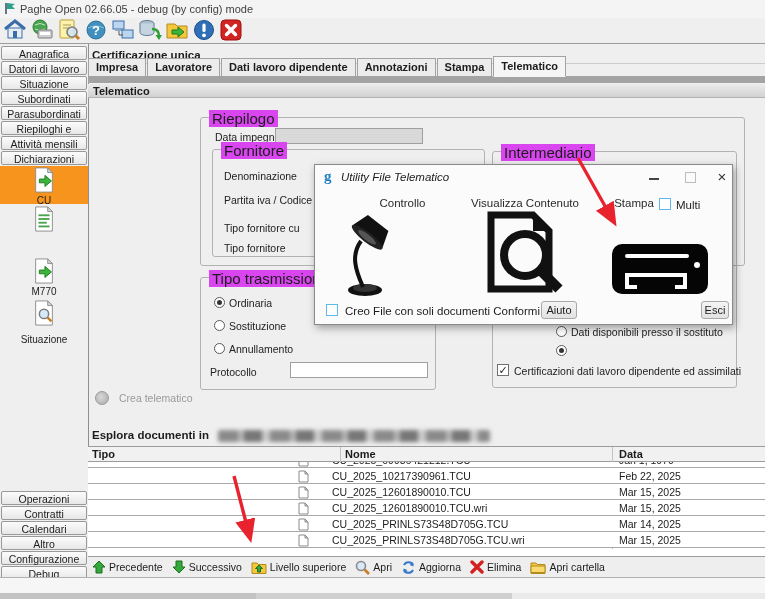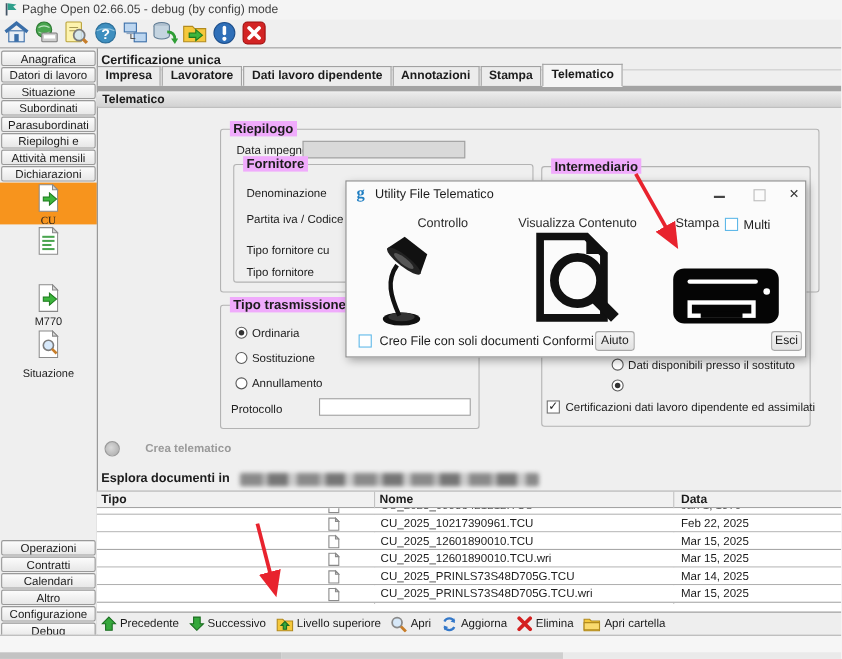--- a/index.html
+++ b/index.html
@@ -12,72 +12,72 @@
   
   .toolbar{left:0;top:18px;width:765px;height:25px;background:#efefef;}
   .tbicon{position:absolute;top:0;width:24px;height:24px;cursor:pointer;}
   .hline-toolbar{left:0;top:43px;width:765px;height:1px;background:#9d9d9d;}
   
   .sbtn{position:absolute;left:1px;width:86px;height:14px;line-height:14px;text-align:center;
     font-size:10.5px;background:linear-gradient(#fcfcfc,#e7e7e7);border:1px solid #999;
     border-radius:2px;box-sizing:border-box;cursor:pointer;}
   .sideicon-item{position:absolute;left:0;width:88px;text-align:center;cursor:pointer;}
   .sideicon-item .lbl{font-size:10px;line-height:11px;display:block;}
-  .cu-selected{background:#f7941d;font-family:Liberation Serif, serif;}
+  .cu-selected{background:#f7941d;}
   .vline-side{left:88px;top:44px;width:1px;height:533px;background:#8f8f8f;}
   
   .pagetitle{left:92px;top:49px;font-weight:bold;font-size:11.5px;}
   .titlerule{left:88px;top:63px;width:677px;height:1px;background:#cccccc;}
-  .tabstrip{left:88px;top:65px;width:677px;height:18px;border-bottom:5px solid #a3a3a3;display:flex;align-items:flex-end;box-sizing:border-box;}
+  .tabstrip{left:88px;top:65px;width:677px;height:18px;border-bottom:7px solid #a3a3a3;display:flex;align-items:flex-end;box-sizing:border-box;}
   .tab{font-weight:bold;font-size:11px;padding:2px 7px 2px 7px;background:#ececec;
     border:1px solid #a2a2a2;border-bottom:none;margin-right:1px;height:13px;line-height:13px;cursor:pointer;}
   .tab.active{background:#f5f5f5;height:15px;line-height:15px;position:relative;top:1px;border-bottom:1px solid #f5f5f5;}
   .sectionbar{left:88px;top:84px;width:677px;height:14px;background:linear-gradient(#ebebeb,#d2d2d2);
     border-bottom:1px solid #b3b3b3;font-weight:bold;font-size:11px;padding:1px 0 0 5px;box-sizing:border-box;}
   
   .gbox{position:absolute;border:1px solid #b3b3b3;border-radius:3px;box-sizing:border-box;}
-  .gleg{position:absolute;top:-8px;left:8px;background:#f0abfc;padding:0 3px;font-weight:bold;font-size:12px;white-space:nowrap;}
+  .gleg{position:absolute;top:-8px;left:8px;background:#d946ef;padding:0 3px;font-weight:normal;font-size:15px;white-space:nowrap;}
   .flabel{position:absolute;font-size:10.5px;color:#222;white-space:nowrap;}
   .inpt{position:absolute;border:1px solid #9f9f9f;background:#fff;box-sizing:border-box;}
   .inpt.disabled{background:#d9d9d9;}
   .radio{position:absolute;width:11px;height:11px;border:1px solid #5a5a5a;border-radius:50%;background:#fff;box-sizing:border-box;cursor:pointer;}
   .radio.sel::after{content:"";position:absolute;left:2px;top:2px;width:5px;height:5px;border-radius:50%;background:#333;}
   .chk{position:absolute;width:12px;height:12px;border:1px solid #707070;background:#fff;box-sizing:border-box;
     font-size:11px;line-height:10px;text-align:center;color:#222;cursor:pointer;}
   .chk.blue{border:1px solid #5fb8e8;}
   .chk.checked::after{content:"\2713";}
   
-  .crea{left:95px;top:399px;height:18px;display:flex;align-items:center;gap:23px;color:#9a9a9a;font-size:10.5px;cursor:pointer;font-weight:bold;}
+  .crea{left:95px;top:389px;height:18px;display:flex;align-items:center;gap:10px;color:#9a9a9a;font-size:10.5px;cursor:pointer;}
   .creaicon{width:14px;height:14px;border-radius:50%;background:radial-gradient(circle at 5px 5px,#d9d9d9,#a8a8a8);border:1px solid #9a9a9a;box-sizing:border-box;}
   
   .esplora-h{left:92px;top:429px;font-weight:bold;font-size:11.5px;}
   .blurpath{left:218px;top:430px;width:272px;height:12px;filter:blur(2px);border-radius:2px;
     background:repeating-linear-gradient(90deg,#8a8a8a 0 20px,#b5b5b5 20px 26px,#767676 26px 44px,#c9c9c9 44px 52px);}
   
   .tablewrap{left:88px;top:446px;width:677px;height:110px;background:#fff;border-top:1px solid #9c9c9c;box-sizing:border-box;}
   .thead{position:absolute;left:0;top:0;width:677px;height:15px;background:#f1f1f1;border-bottom:1px solid #9c9c9c;box-sizing:border-box;}
   .th{position:absolute;top:1px;font-weight:bold;font-size:11px;}
   .tbody{position:absolute;left:0;top:15px;width:677px;height:87px;overflow:hidden;}
   .trow{position:absolute;left:0;width:677px;height:16px;border-bottom:1px solid #a8a8a8;box-sizing:border-box;background:#fff;cursor:pointer;}
-  .trow .nm{position:absolute;left:258px;top:2px;font-size:10.5px;}
+  .trow .nm{position:absolute;left:244px;top:2px;font-size:10.5px;}
   .trow .dt{position:absolute;left:531px;top:2px;font-size:10.5px;}
   .trow .fic{position:absolute;left:210px;top:2px;}
   .vgrid{position:absolute;top:0;width:1px;height:102px;background:#c2c2c2;}
   
   .btoolbar{left:88px;top:556px;width:677px;height:21px;background:#eeeeee;border-top:1px solid #9c9c9c;
     display:flex;align-items:center;padding-left:4px;box-sizing:border-box;}
   .btool{display:flex;align-items:center;gap:3px;margin-right:9px;font-size:10.5px;cursor:pointer;}
   
   .statusbar{left:0;top:577px;width:765px;height:22px;background:#f6f6f6;border-top:1px solid #b1b1b1;box-sizing:border-box;}
   .seg{position:absolute;top:593px;height:6px;}
   
   .dlg{left:314px;top:164px;width:419px;height:161px;background:#fbfbfb;border:1px solid #8a8a8a;
     box-shadow:2px 3px 8px rgba(0,0,0,.35);z-index:20;box-sizing:border-box;}
   .dlg .rel{position:absolute;}
-  .dlg-title{left:26px;top:6px;font-size:11.5px;color:#1c1c1c;}
+  .dlg-title{left:26px;top:6px;font-size:11.5px;color:#1c1c1c;font-style:italic;}
   .glogo{left:9px;top:3px;font-size:15px;font-weight:bold;color:#1f7ec2;font-family:"Liberation Serif",serif;}
   .wbtn{position:absolute;top:4px;width:18px;height:16px;text-align:center;cursor:pointer;}
   .dseclabel{position:absolute;top:32px;font-size:11.5px;color:#2a2a2a;text-align:center;}
   .dbtn{position:absolute;height:18px;background:linear-gradient(#f4f4f4,#e2e2e2);border:1px solid #a8a8a8;
     border-radius:3px;font-size:11px;text-align:center;line-height:17px;box-sizing:border-box;cursor:pointer;}
   
   .arrows{left:0;top:0;width:765px;height:599px;z-index:30;pointer-events:none;}
 </style>
 </head>
 <body>

